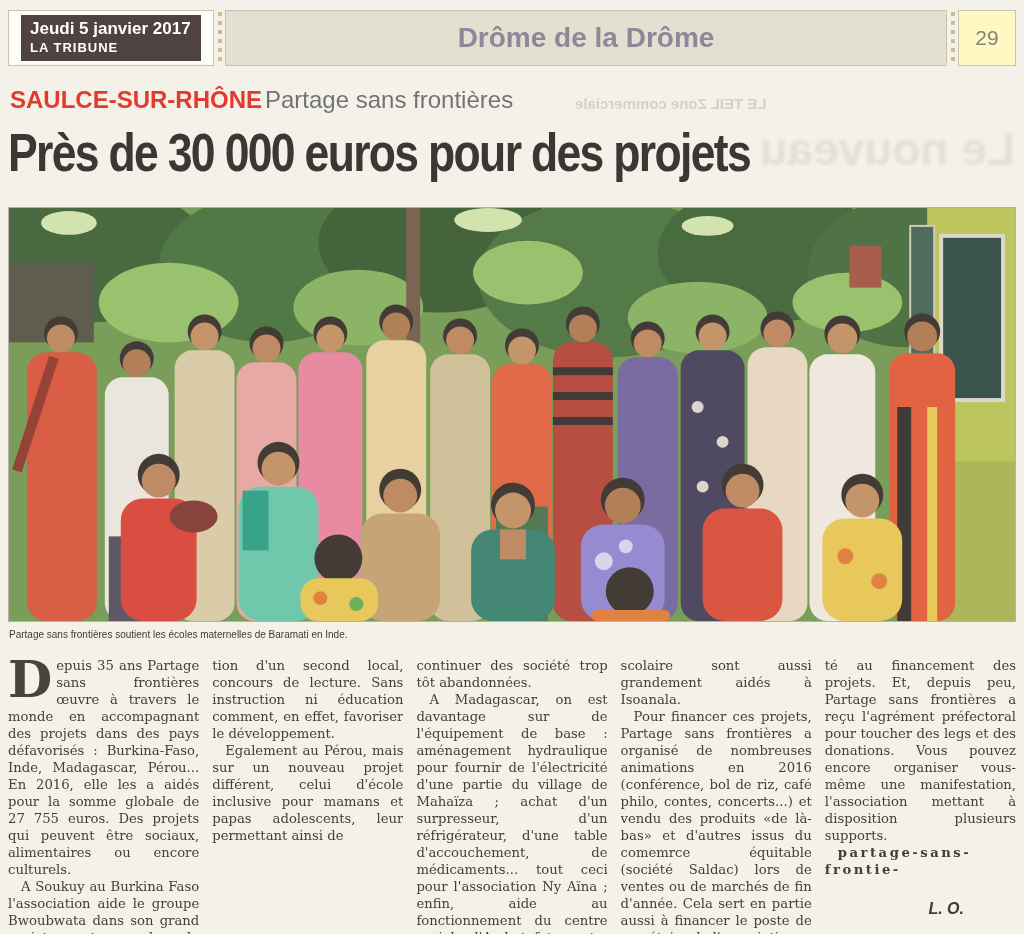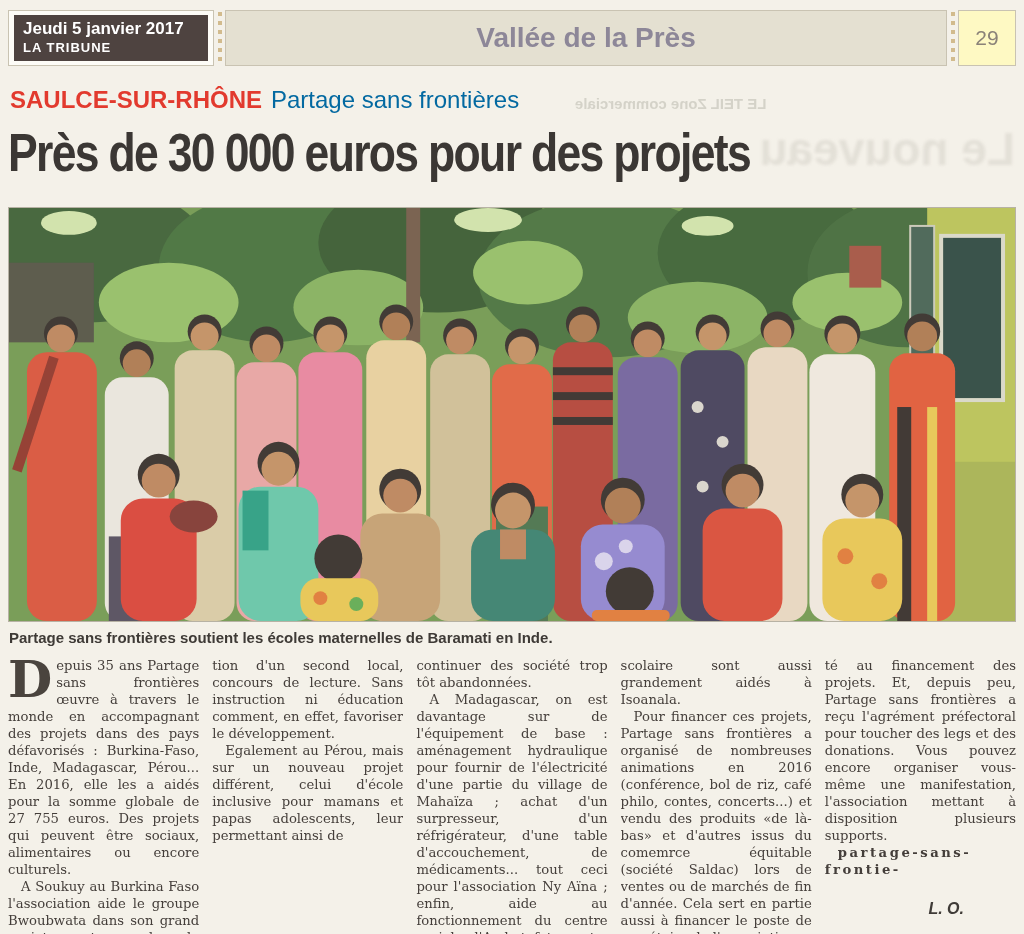--- a/index.html
+++ b/index.html
@@ -5,40 +5,40 @@
   * { box-sizing: border-box; }
   html,body { margin:0; padding:0; }
   body {
     width:1024px; height:934px; position:relative; overflow:hidden;
     background:#f4f1e9;
     font-family:"Liberation Sans", sans-serif;
     color:#443f3b;
   }
   
   .masthead { position:absolute; top:10px; left:8px; width:1008px; height:56px; display:flex; align-items:stretch; }
-  .date-box { width:206px; background:#fdfcf7; border:1px solid #c9c3b2; padding:4px 5px; }
+  .date-box { width:206px; background:#fdfcf7; border:1px solid #c9c3b2; padding:4px 12px; }
   .date-fill { background:#4e4340; color:#fff; height:100%; padding:3px 9px; line-height:1.3; }
   .date-line1 { font-weight:bold; font-size:17px; }
   .date-line2 { font-weight:bold; font-size:13px; letter-spacing:1px; }
   .dotted-div { width:9px; margin:2px 1px; background:repeating-linear-gradient(to bottom, #d2bb8d 0 4px, transparent 4px 9px); background-size:4px 9px; background-repeat:repeat-y; background-position:center top; }
   .section-strip { flex:1; background:#e4e0d1; border:1px solid #c9c3b2; display:flex; align-items:center; justify-content:center; }
   .section-title { color:#8d8798; font-weight:bold; font-size:28px; letter-spacing:0; }
   .pagenum-box { width:58px; background:#fef9c3; border:1px solid #c9c3b2; display:flex; align-items:center; justify-content:center; color:#8a8278; font-size:21px; }
   
   .ghost-small { position:absolute; top:95px; left:575px; font-size:15px; font-weight:bold; color:rgba(140,140,125,.30); filter:blur(.6px); transform:scaleX(-1); }
   .ghost-big { position:absolute; top:122px; left:545px; width:470px; font-size:46px; font-weight:bold; color:rgba(150,142,128,.17); filter:blur(1.5px); transform:scaleX(-1); white-space:nowrap; }
   
   .kicker { position:absolute; top:86px; left:10px; font-size:24px; white-space:nowrap; }
   .kicker-loc { color:#e23a2e; font-weight:bold; }
-  .kicker-topic { color:#0369a1; margin-left:9px; }
+  .kicker-topic { color:#737373; margin-left:3px; }
   .headline { position:absolute; top:122px; left:8px; width:900px; font-size:53px; font-weight:bold; color:#3b3734; letter-spacing:-2px; transform:scaleX(.84); transform-origin:left top; white-space:nowrap; }
   
   .photo-frame { position:absolute; top:207px; left:8px; width:1008px; height:415px; border:1px solid #b7b2a4; background:#6a9448; }
   .photo-frame svg { display:block; width:100%; height:100%; }
-  .caption { position:absolute; top:629px; left:9px; font-size:15px; font-weight:bold; color:#3e3a36; }
+  .caption { position:absolute; top:629px; left:9px; font-size:10px; font-weight:normal; color:#3e3a36; }
   
   .body-cols { position:absolute; top:657px; left:8px; width:1008px; height:277px; display:flex; gap:13px; overflow:hidden;
     font-family:"DejaVu Serif", serif; font-size:13.2px; line-height:17px; text-align:justify; color:#443e3a; }
   .col { flex:1; overflow:hidden; }
   .col p { margin:0; }
   .col p.indent { text-indent:13px; }
   .dropcap { float:left; font-size:51px; line-height:40px; font-weight:bold; padding:2px 4px 0 0; color:#4a443e; }
   .contact { font-weight:bold; }
   .website-l1 { font-weight:bold; letter-spacing:2.5px; display:block; }
   .byline { position:absolute; top:900px; left:8px; width:1008px; text-align:right; padding-right:52px; font-style:italic; font-weight:bold; font-size:16px; color:#3f3b37; }
@@ -48,21 +48,21 @@
 
 <div class="masthead">
   <div class="date-box">
     <div class="date-fill">
       <div class="date-line1">Jeudi 5 janvier 2017</div>
       <div class="date-line2">LA TRIBUNE</div>
     </div>
   </div>
   <div class="dotted-div"></div>
   <div class="section-strip">
-    <span class="section-title">Vallée de la Près</span>
+    <span class="section-title">Drôme de la Drôme</span>
   </div>
   <div class="dotted-div"></div>
   <div class="pagenum-box">29</div>
 </div>
 
 <div class="ghost-small">LE TEIL Zone commerciale</div>
 <div class="ghost-big">Le nouveau</div>
 
 <div class="kicker">
   <span class="kicker-loc">SAULCE-SUR-RHÔNE</span><span class="kicker-topic">Partage sans frontières</span>

